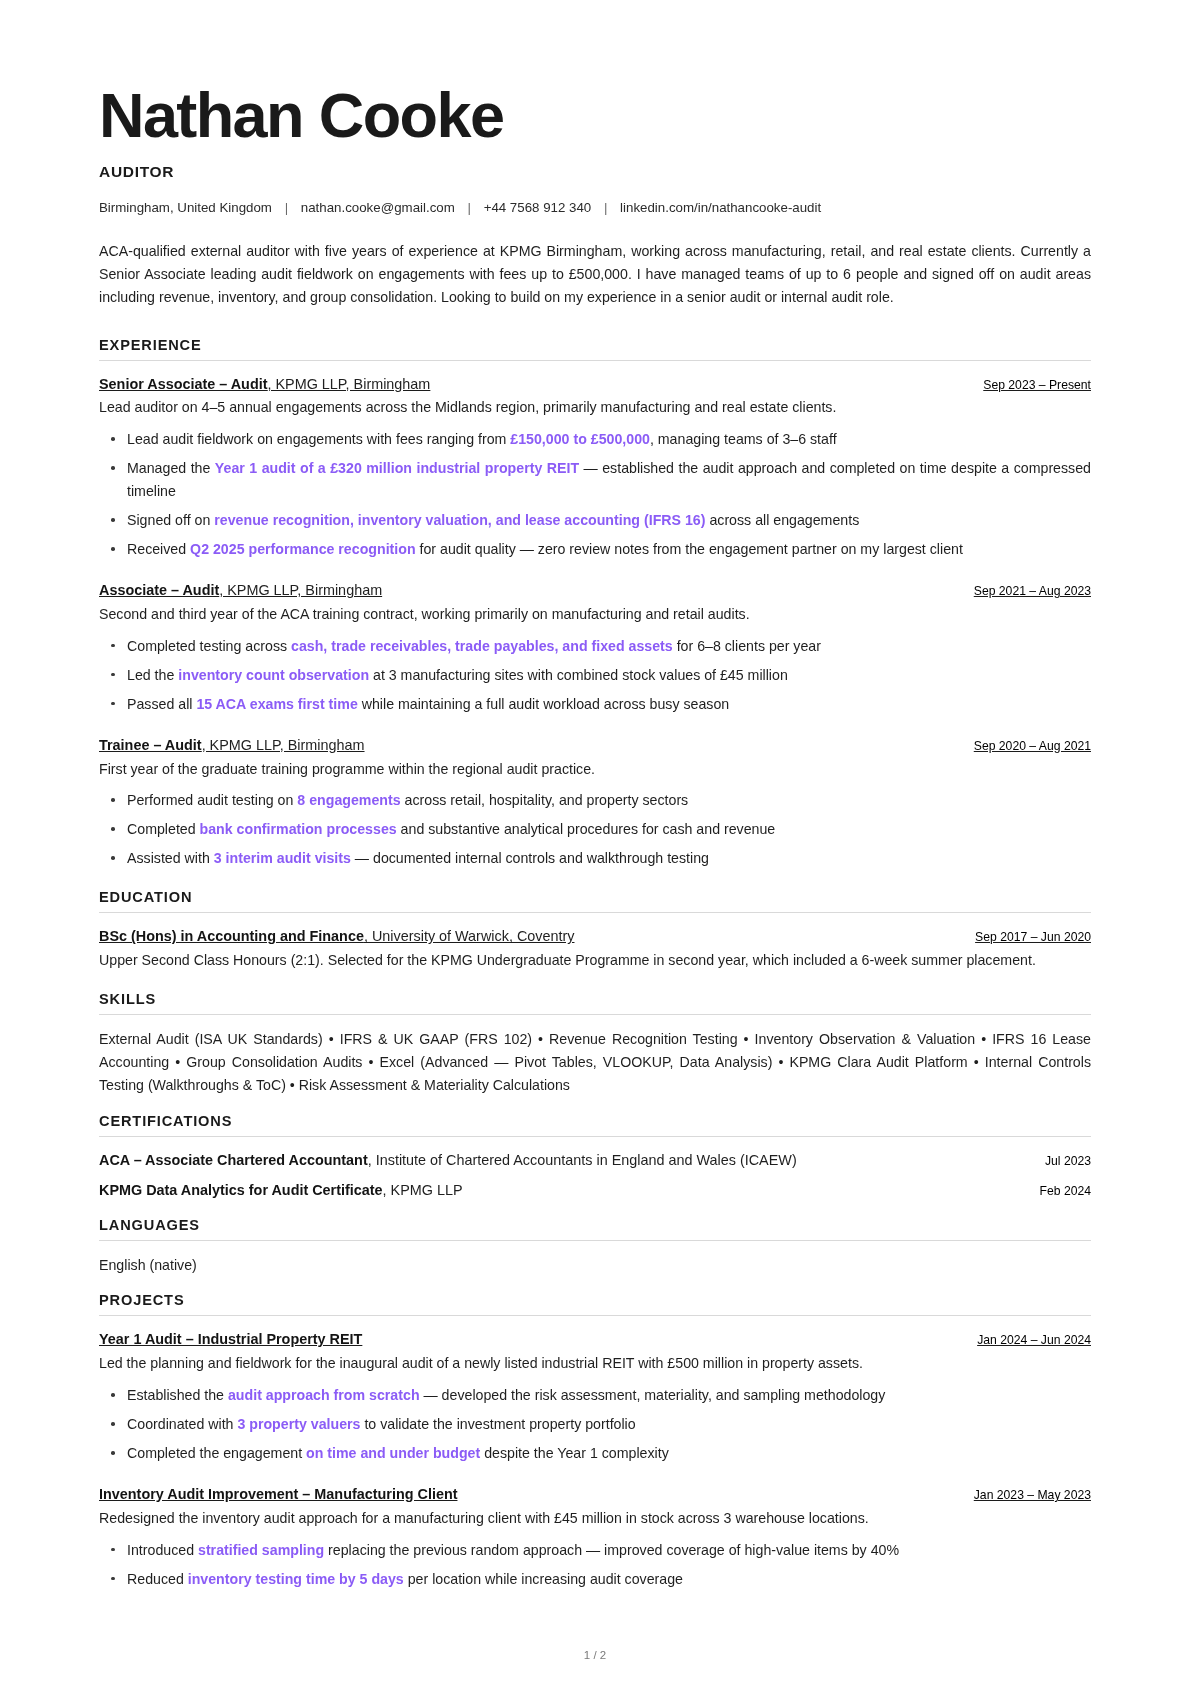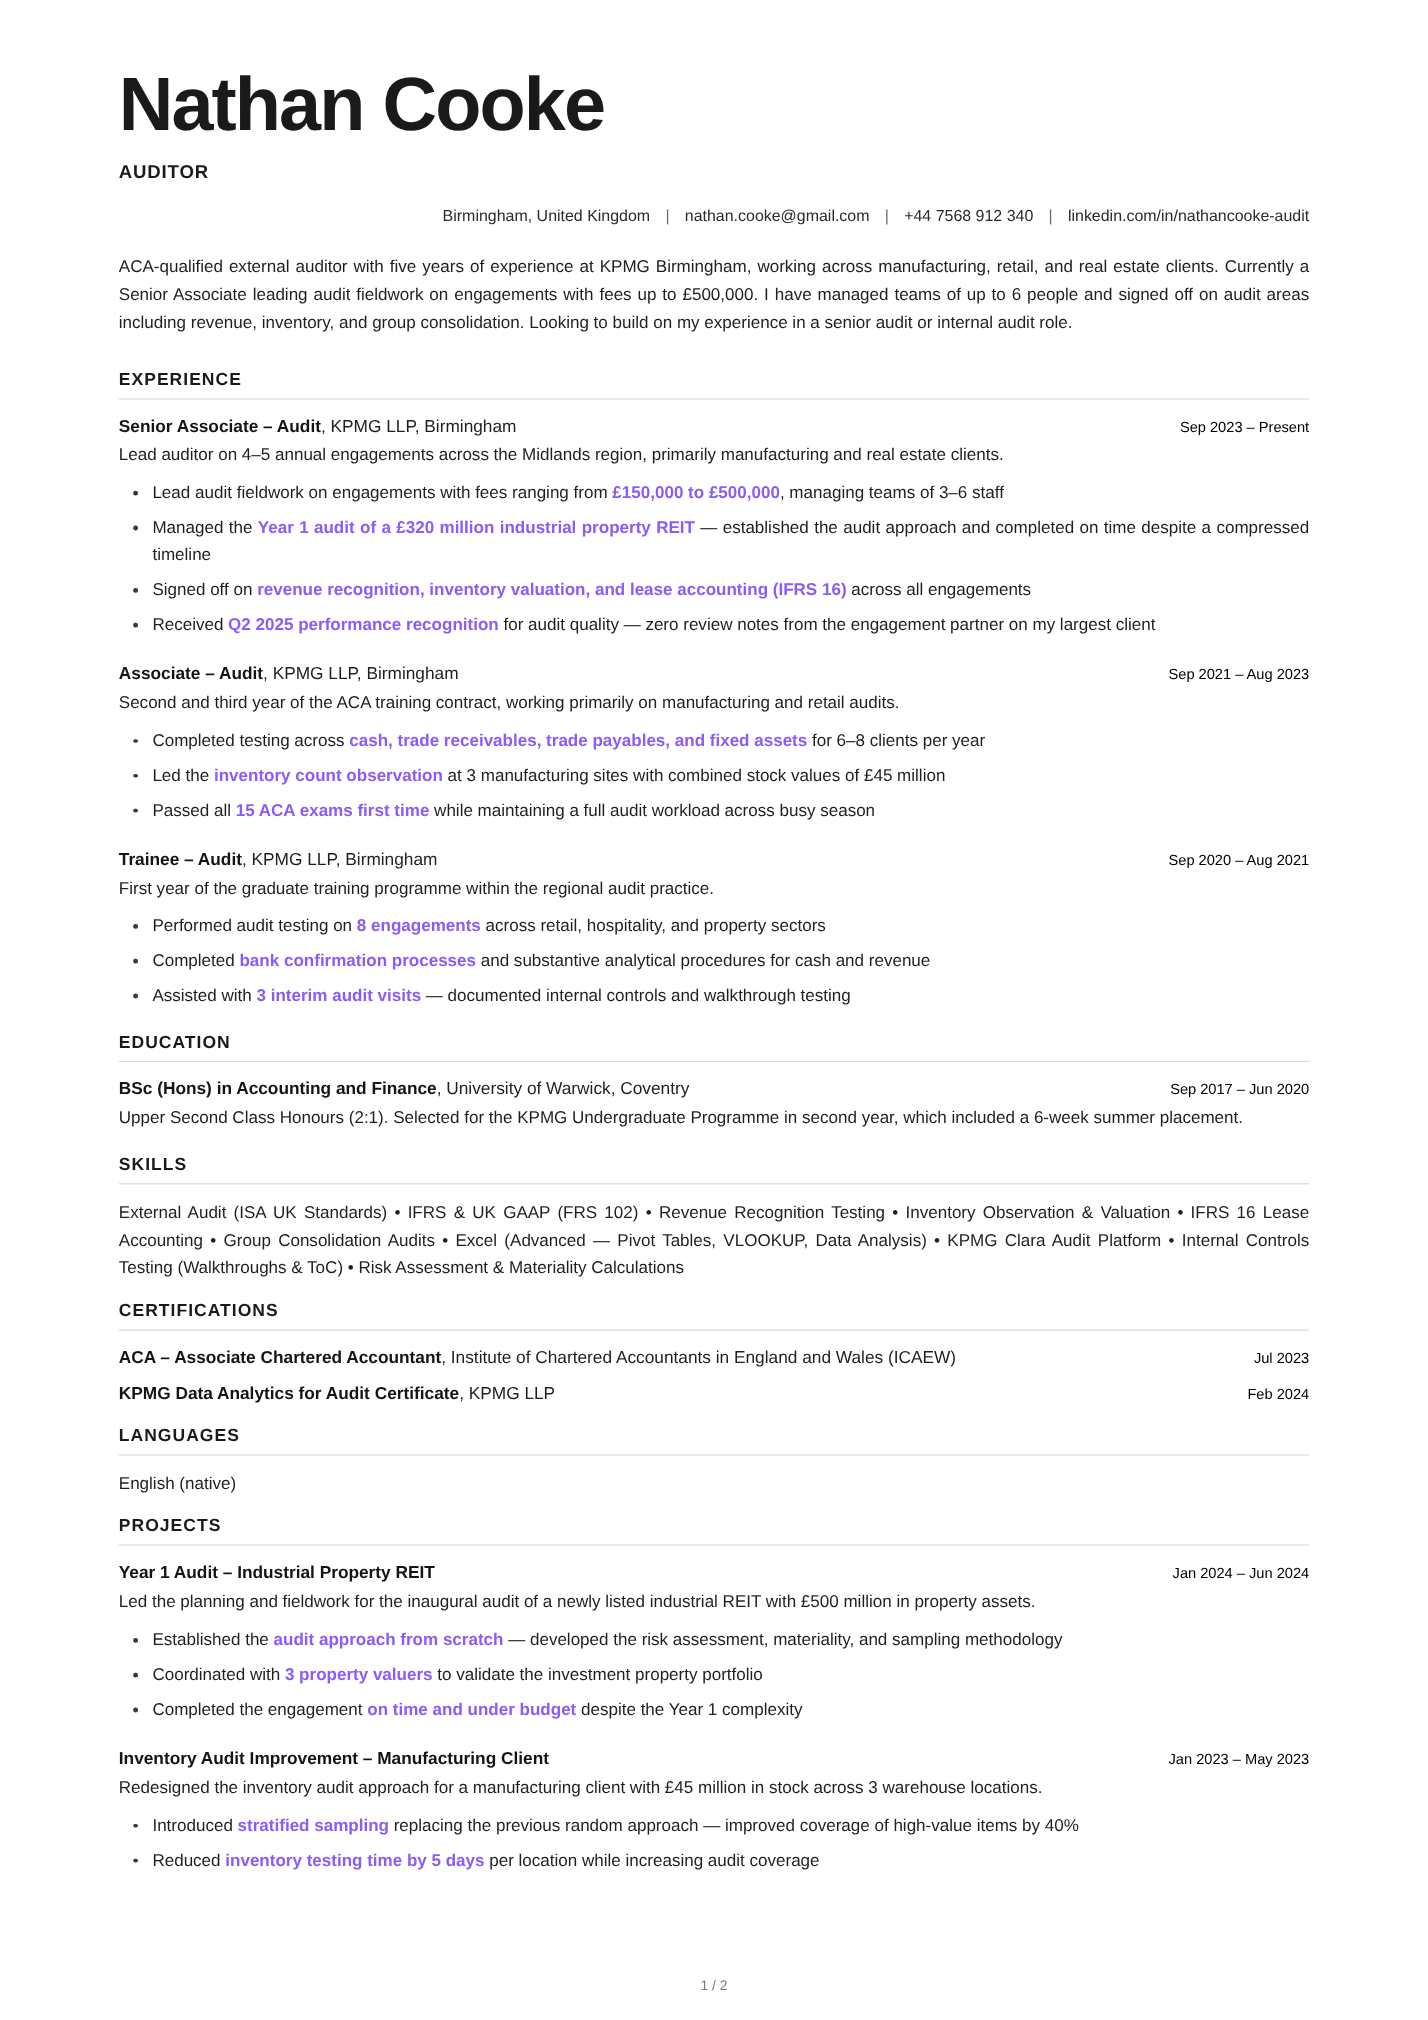--- a/index.html
+++ b/index.html
@@ -12,21 +12,21 @@
     font-family: "Liberation Sans", sans-serif;
     color: #1c1c1c;
     -webkit-font-smoothing: antialiased;
   }
   .page {
     position: relative;
     width: 1076px;
     min-height: 1683px;
     margin: 0 auto;
     background: #ffffff;
-    padding: 56px 42px 60px 42px;
+    padding: 84px 42px 60px 42px;
   }
 
   
   .name {
     font-size: 63px;
     font-weight: 700;
     letter-spacing: -1.6px;
     line-height: 1.0;
     margin: 0 0 16px 0;
     color: #1a1a1a;
@@ -36,21 +36,20 @@
     font-weight: 700;
     letter-spacing: 0.7px;
     margin: 0 0 18px 0;
     color: #1a1a1a;
   }
   .contact {
     font-size: 13.3px;
     color: #2b2b2b;
     margin: 0 0 22px 0;
     line-height: 1.4;
-    text-align: right;
   }
   .contact .sep {
     display: inline-block;
     padding: 0 9px;
     color: #6a6a6a;
   }
   .summary {
     font-size: 14.2px;
     line-height: 1.62;
     text-align: justify;
@@ -72,20 +71,21 @@
     background: #d9d9d9;
     margin-bottom: 13px;
   }
 
   .entry { margin-bottom: 19px; }
   .entry-head {
     display: flex;
     align-items: baseline;
     justify-content: space-between;
     gap: 20px;
+    text-decoration: underline;
   }
   .entry-title {
     font-size: 14.4px;
     line-height: 1.45;
     color: #1f1f1f;
     flex: 1 1 auto;
   }
   .entry-title b { font-weight: 700; color: #141414; }
   .entry-date {
     font-size: 12.2px;

